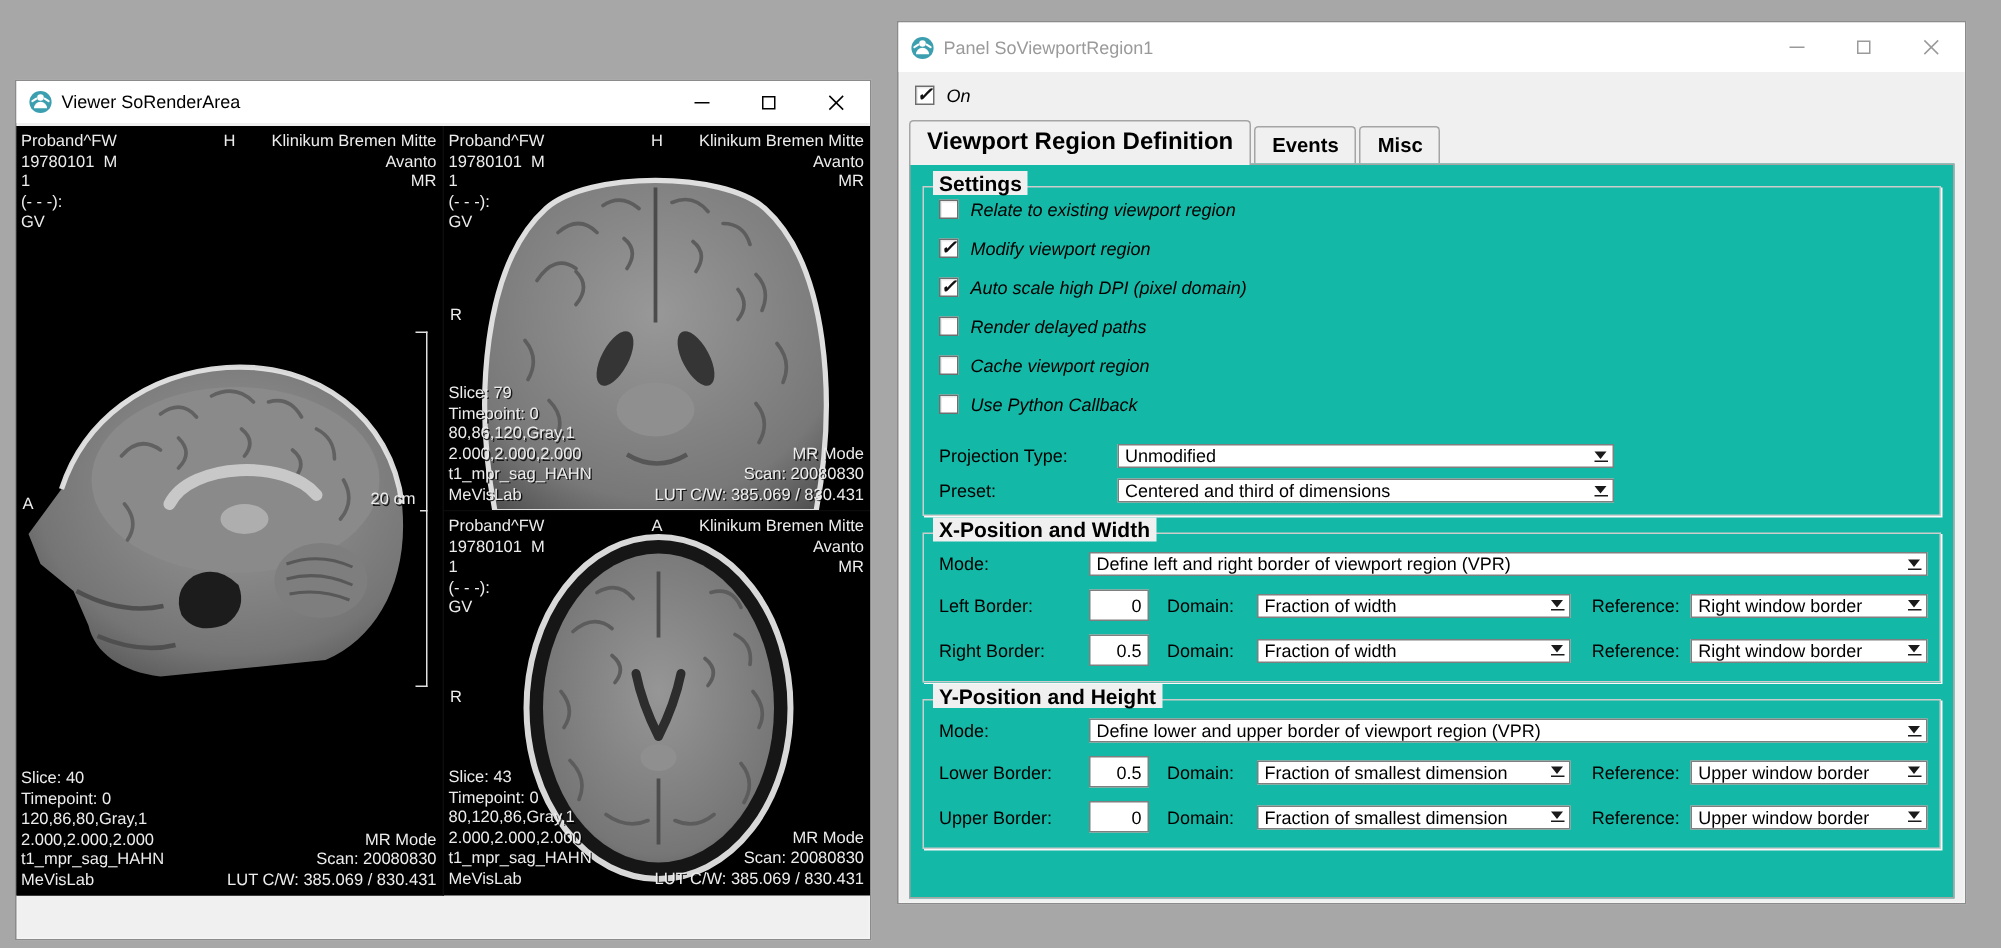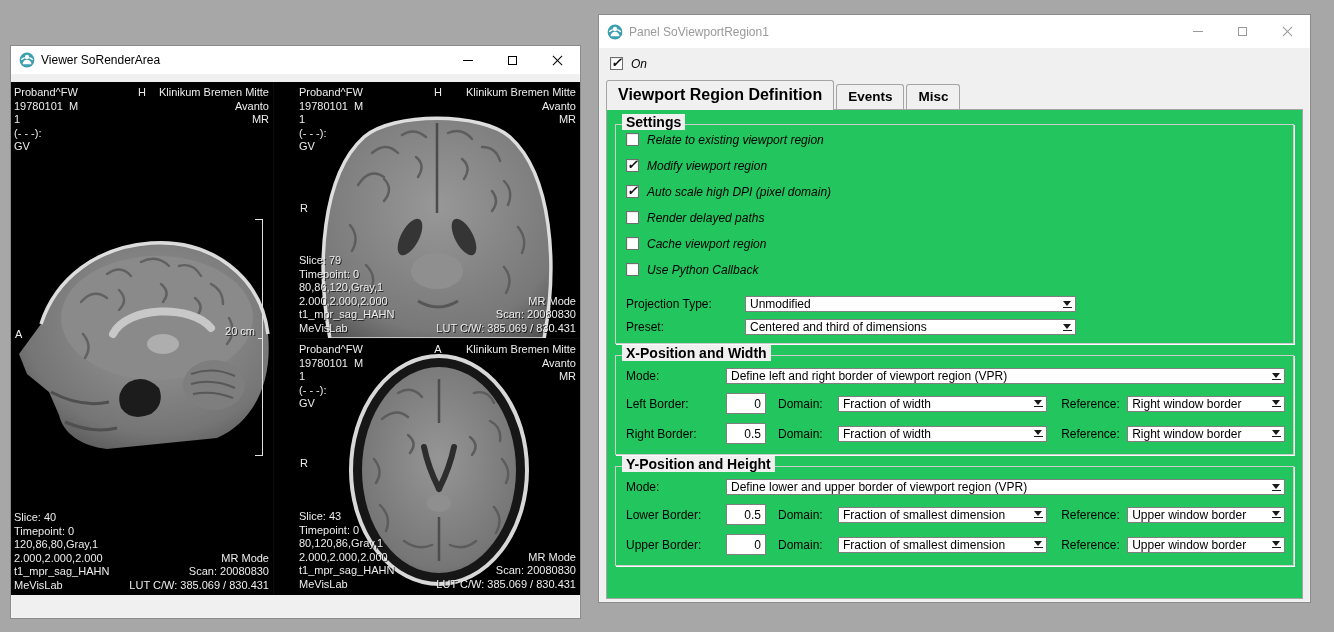--- a/index.html
+++ b/index.html
@@ -18,22 +18,22 @@
   .wbtn { width:45px; height:100%; display:flex; align-items:center; justify-content:center; color:#000; }
   .wbtn.gray { color:#9a9a9a; }
   .g-min { width:10px; height:1px; background:currentColor; display:block; }
   .g-max { width:9px; height:9px; border:1px solid currentColor; display:block; }
   .g-close { position:relative; width:11px; height:11px; display:block; }
   .g-close::before,.g-close::after { content:""; position:absolute; left:-1px; top:5px; width:13px; height:1px; background:currentColor; }
   .g-close::before { transform:rotate(45deg); }
   .g-close::after { transform:rotate(-45deg); }
 
   
-  #viewer { left:10px; top:45px; width:571px; height:574px; }
-  .vp-grid { width:569px; height:513px; background:#000; display:flex; margin:8px 0 0 0;gap:22px; }
+  #viewer { left:10px; top:53px; width:571px; height:574px; }
+  .vp-grid { width:569px; height:513px; background:#000; display:flex; margin:2px 0 0 0; }
   .vp { position:relative; background:#000; overflow:hidden; }
   .vp-left { width:285px; height:513px; border-right:1px solid #0c0c0c; }
   .vp-col { width:284px; display:flex; flex-direction:column; }
   .vp-tr { width:284px; height:257px; border-bottom:1px solid #0c0c0c; }
   .vp-br { width:284px; height:255px; }
   .vp svg.scan { position:absolute; }
 
   .ovl { position:absolute; color:#ededed; font-size:11px; line-height:13.5px; white-space:pre; text-shadow:1px 1px 0 rgba(0,0,0,.8); }
   .ovl.tl { left:3px; top:4px; }
   .ovl.tc { top:4px; left:50%; transform:translateX(-50%); }
@@ -55,21 +55,21 @@
   .cbrow { display:flex; align-items:flex-start; height:26px;font-style:italic; }
   .cb { width:13px; height:13px; background:#fff; border:1px solid #6e6e6e; box-shadow:1px 1px 0 rgba(0,0,0,.08) inset; position:relative; flex:0 0 auto; }
   .cb.on::after { content:"\2713"; position:absolute; left:0px; top:-3px; font-size:13px; font-weight:bold; color:#111; }
   .cblabel { margin-left:8px; font-size:12px; color:#000; }
 
   #on-row { margin:9px 0 4px 11px; height:18px; }
 
   .tabbar { display:flex; align-items:flex-end; padding-left:7px; height:30px; }
   .tab { background:#f0f0f0; border:1px solid #a5a5a5; border-bottom:none; border-radius:3px 3px 0 0; font-weight:bold; font-size:13.5px; padding:4px 11px 5px; margin-right:2px; color:#000; position:relative; }
   .tab.on { font-size:16px; padding:5px 11px 6px; z-index:2; margin-bottom:-1px; background:#f0f0f0; }
-  .tabcontent { position:relative; margin:0 7px; border:1px solid #a5a5a5; background:#22c55e; height:490px; padding:14px 8px 8px; z-index:1; }
+  .tabcontent { position:relative; margin:0 7px; border:1px solid #a5a5a5; background:#14b8a6; height:490px; padding:14px 8px 8px; z-index:1; }
 
   .group { position:relative; border:1px solid #cdcdcd; box-shadow:1px 1px 0 #fafafa; padding:8px 8px 8px 10px; margin-bottom:11px; }
   .group-title { position:absolute; top:-11px; left:6px; background:#f0f0f0; padding:0 4px; font-weight:bold; font-size:14px; color:#000; }
 
   .frow { display:flex; align-items:center; }
   .flabel { font-size:12px; color:#000; flex:0 0 auto; }
 
   .combo { height:16px; background:#fff; border:1px solid #7f7f7f; display:flex; align-items:center; position:relative; }
   .combo-text { flex:1; font-size:12px; padding:0 4px; overflow:hidden; white-space:nowrap; color:#000; }
   .combo-btn { width:16px; height:100%; display:flex; flex-direction:column; align-items:center; justify-content:center; flex:0 0 auto; }

